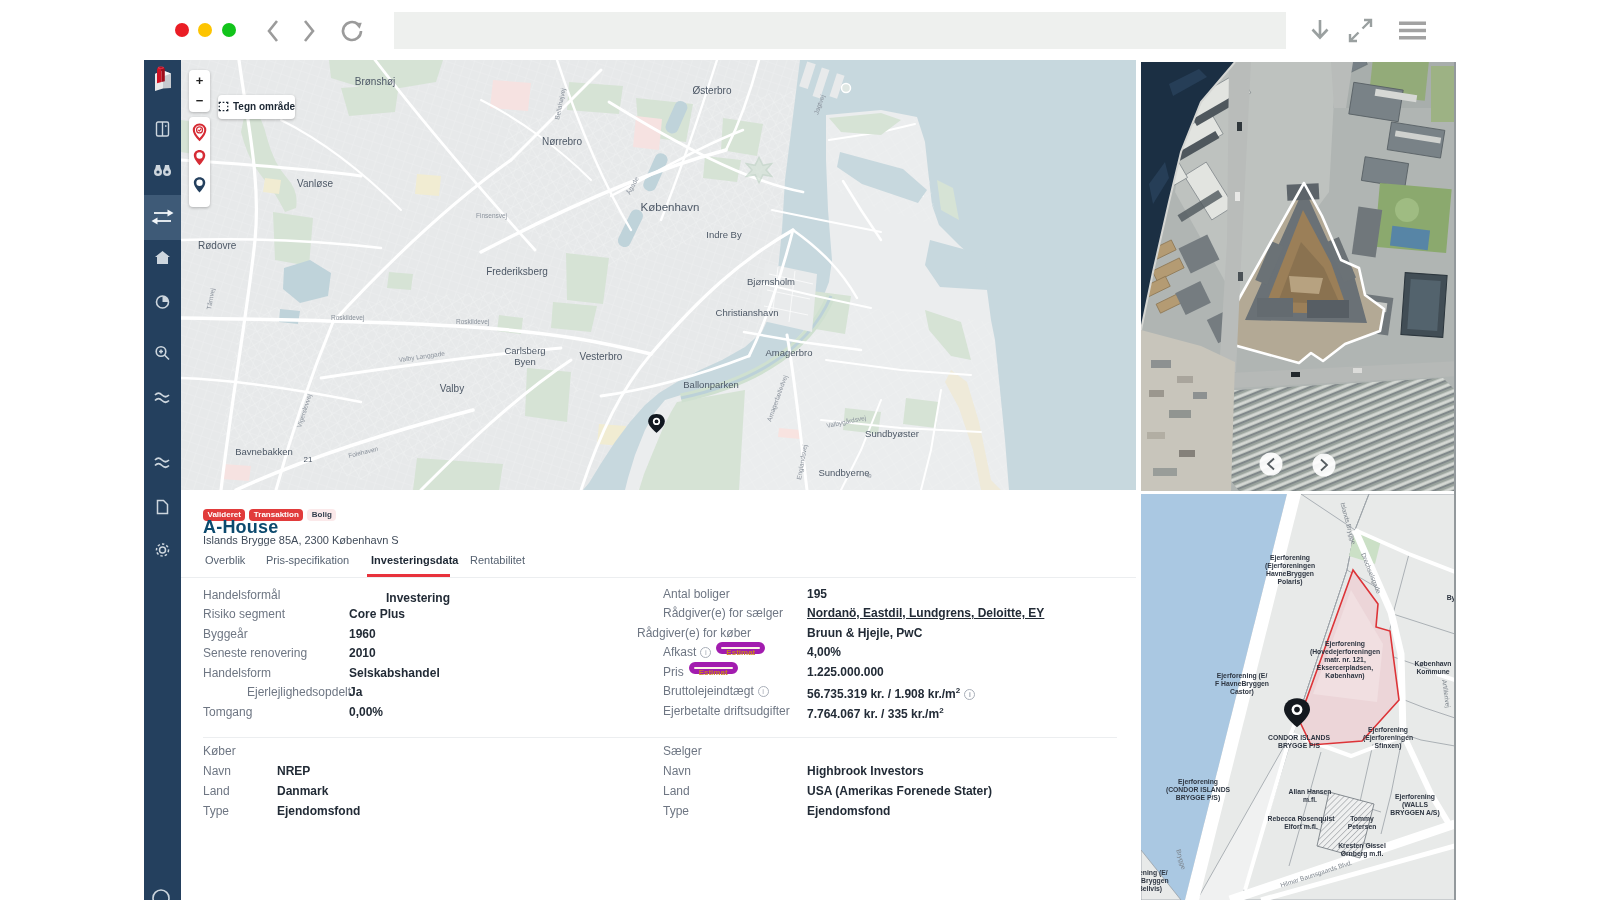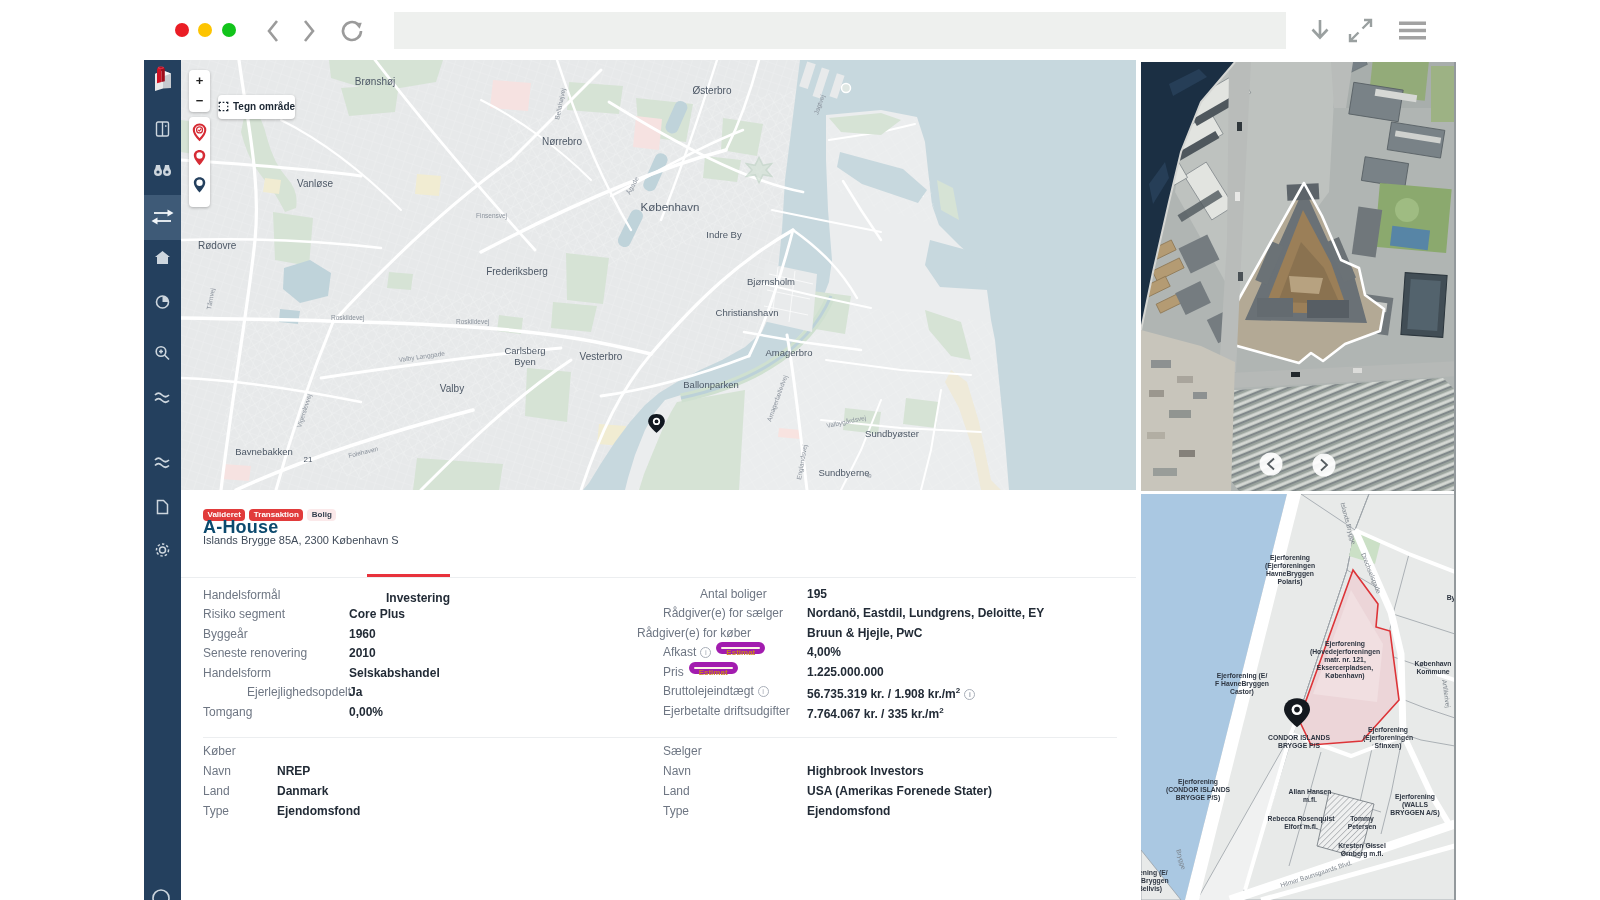--- a/index.html
+++ b/index.html
@@ -376,43 +376,49 @@
         </g>
     </svg>
   </div>
 
   <div id="detail">
     <div style="position:absolute;top:13px;left:22px;">
       <span class="tag tagred">Valideret</span><span class="tag tagred">Transaktion</span><span class="tag tagpink">Bolig</span>
     </div>
     <div style="position:absolute;top:26.5px;left:22px;font-size:18px;font-weight:bold;color:#0c4a6e;letter-spacing:0.2px;">A-House</div>
     <div style="position:absolute;top:44px;left:22px;font-size:11px;color:#404b59;">Islands Brygge 85A, 2300 København S</div>
+    <div id="tabs">
+      <span class="tab" style="left:24px">Overblik</span>
+        <span class="tab" style="left:85px">Pris-specifikation</span>
+        <span class="tab tabactive" style="left:190px">Investeringsdata</span>
+        <span class="tab" style="left:289px">Rentabilitet</span>
+    </div>
     <div class="abs" style="left:186px;top:84px;width:83px;height:3px;background:#e8323c;"></div>
     <div class="abs" style="left:0px;top:87px;width:955px;height:1px;background:#eceef0;"></div>
     <div class="abs" style="left:22px;top:247px;width:914px;height:1px;background:#eceef0;"></div>
 
     <div class="row lbl" style="left:22px;top:94.5px;">Handelsformål</div>
       <div class="row val" style="left:168px;top:98px;margin-left:37px;">Investering</div>
     <div class="row lbl" style="left:22px;top:114.0px;">Risiko segment</div>
       <div class="row val" style="left:168px;top:114.0px;">Core Plus</div>
     <div class="row lbl" style="left:22px;top:133.5px;">Byggeår</div>
       <div class="row val" style="left:168px;top:133.5px;">1960</div>
     <div class="row lbl" style="left:22px;top:153.0px;">Seneste renovering</div>
       <div class="row val" style="left:168px;top:153.0px;">2010</div>
     <div class="row lbl" style="left:22px;top:172.5px;">Handelsform</div>
       <div class="row val" style="left:168px;top:172.5px;">Selskabshandel</div>
     <div class="row lbl" style="left:22px;top:192.0px;margin-left:44px;">Ejerlejlighedsopdelt</div>
       <div class="row val" style="left:168px;top:192.0px;">Ja</div>
     <div class="row lbl" style="left:22px;top:211.5px;">Tomgang</div>
       <div class="row val" style="left:168px;top:211.5px;">0,00%</div>
 
-    <div class="row lbl" style="left:482px;top:93.5px;margin-left:37px;">Antal boliger</div>
+    <div class="row lbl" style="left:482px;top:93.5px;">Antal boliger</div>
       <div class="row val" style="left:626px;top:93.5px;">195</div>
     <div class="row lbl" style="left:482px;top:113.0px;">Rådgiver(e) for sælger</div>
-      <div class="row val" style="left:626px;top:113.0px;">Nordanö, Eastdil, Lundgrens, Deloitte, EY</div>
+      <div class="row val" style="left:626px;top:113.0px;text-decoration:underline;">Nordanö, Eastdil, Lundgrens, Deloitte, EY</div>
     <div class="row lbl" style="left:456px;top:132.5px;">Rådgiver(e) for køber</div>
       <div class="row val" style="left:626px;top:132.5px;">Bruun &amp; Hjejle, PwC</div>
     <div class="row lbl" style="left:482px;top:152.0px;">Afkast<span class="ibadge">i</span><span class="est">Estimat</span></div>
       <div class="row val" style="left:626px;top:152.0px;">4,00%</div>
     <div class="row lbl" style="left:482px;top:171.5px;">Pris<span class="est">Estimat</span></div>
       <div class="row val" style="left:626px;top:171.5px;">1.225.000.000</div>
     <div class="row lbl" style="left:482px;top:191.0px;">Bruttolejeindtægt<span class="ibadge">i</span></div>
       <div class="row val" style="left:626px;top:191.0px;">56.735.319 kr. / 1.908 kr./m<sup>2</sup><span class="ibadge">i</span></div>
     <div class="row lbl" style="left:482px;top:210.5px;">Ejerbetalte driftsudgifter</div>
       <div class="row val" style="left:626px;top:210.5px;">7.764.067 kr. / 335 kr./m<sup>2</sup></div>

